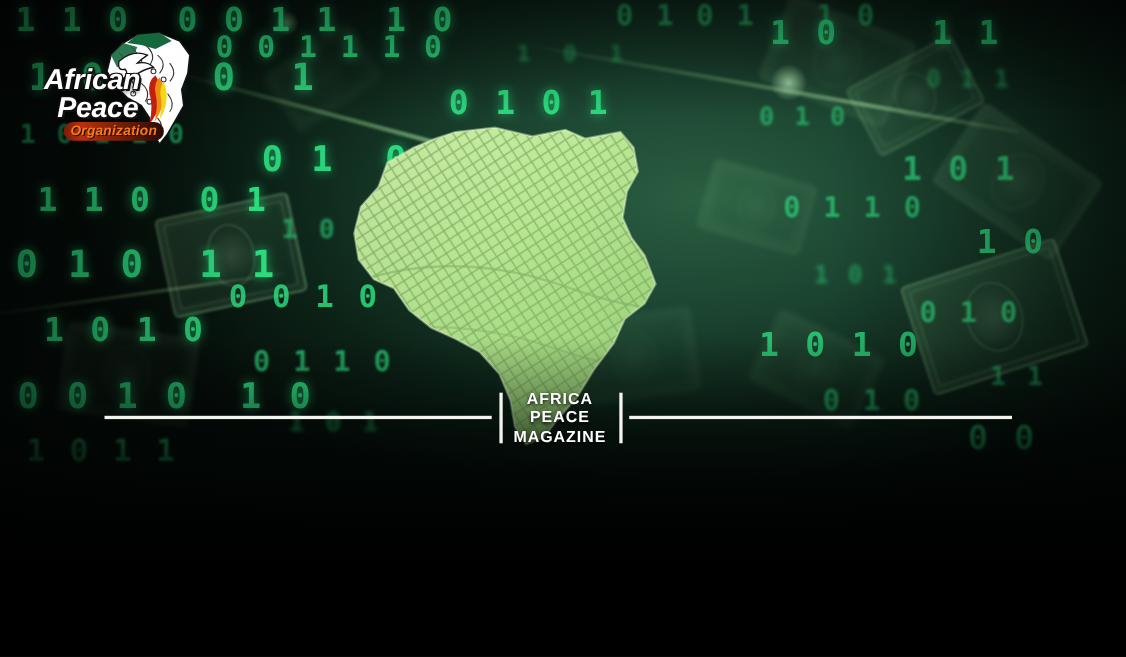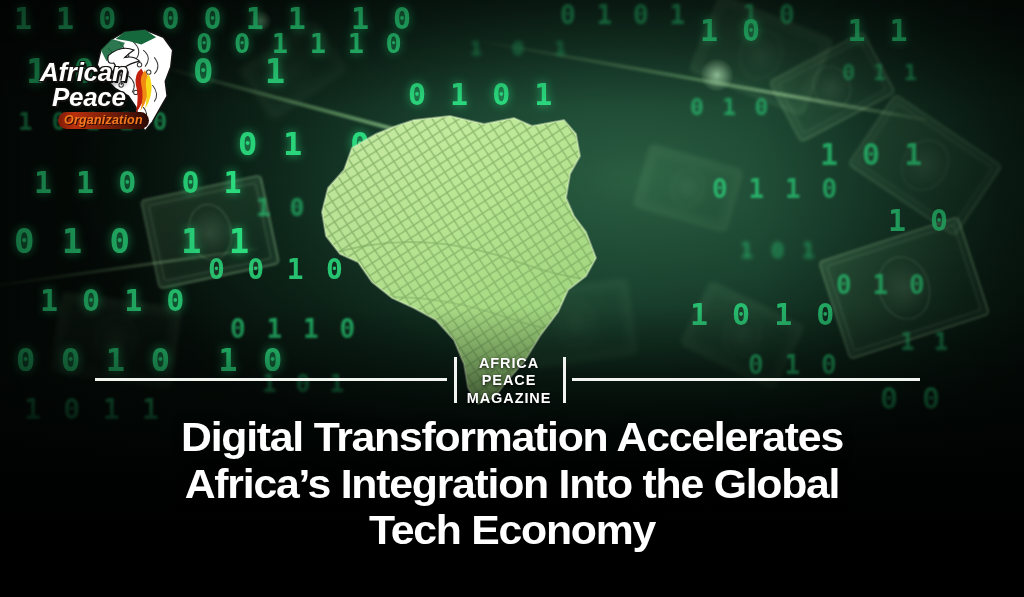--- a/index.html
+++ b/index.html
@@ -372,19 +372,14 @@
     <div class="rule rule-right"></div>
     <div class="tick tick-left"></div>
     <div class="tick tick-right"></div>
     <div id="badge">
       <div>AFRICA</div>
       <div>PEACE</div>
       <div>MAGAZINE</div>
     </div>
   </div>
 
-  <div id="headline">
-    <div class="hl">Digital Transformation Accelerates</div>
-    <div class="hl">Africa’s Integration Into the Global</div>
-    <div class="hl">Tech Economy</div>
-  </div>
 
 </div>
 
 </body></html>

